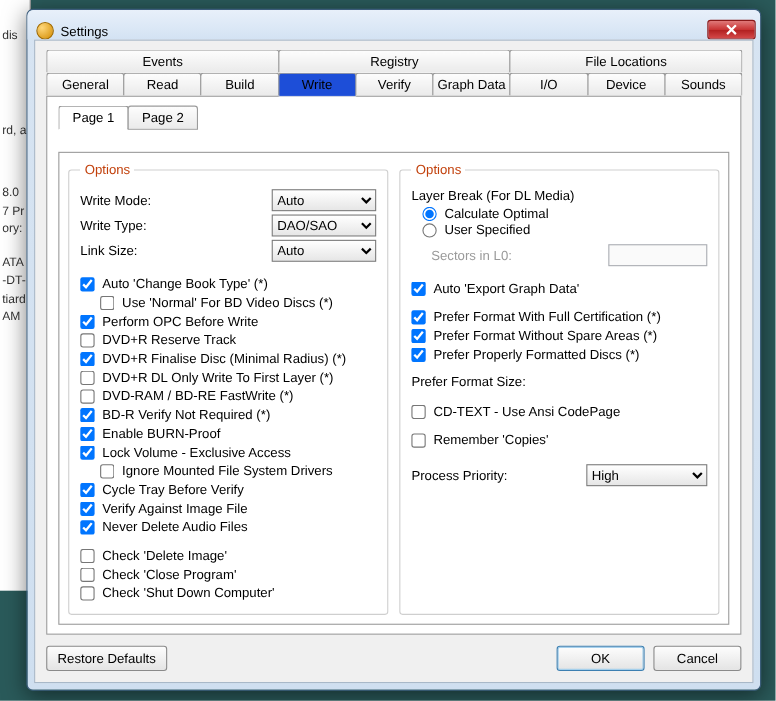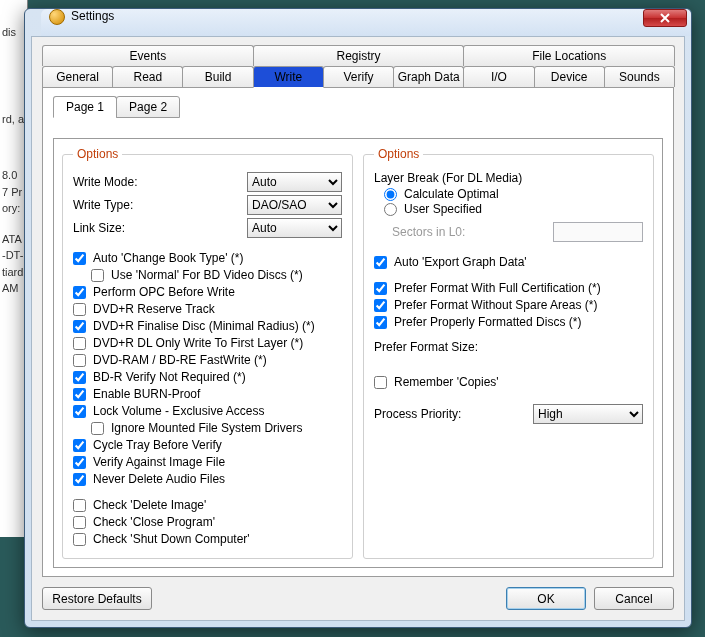--- a/index.html
+++ b/index.html
@@ -34,25 +34,24 @@
     background: linear-gradient(to bottom, #d7e4f2 0%, #cfdff0 100%);
     border: 1px solid #3b5b7a;
     border-radius: 6px;
     box-shadow: 0 4px 20px rgba(0,0,0,.5);
     display: flex;
     flex-direction: column;
   }
   .titlebar {
     height: 28px;
     display: flex;
-    align-items: flex-start;
+    align-items: flex-end;
     padding: 0 4px 0 8px;
     background: linear-gradient(to bottom, #e8f0fa 0, #d3e2f3 100%);
     border-radius: 6px 6px 0 0;
-    margin-left: 16px;
   }
   .titlebar .app-icon {
     width: 16px; height: 16px; margin-right: 6px;
     background: radial-gradient(circle at 30% 30%, #ffd77a, #d28b00);
     border-radius: 50%;
     border: 1px solid #a06a00;
   }
   .titlebar .title {
     flex: 1;
     color: #000;
@@ -414,20 +413,24 @@
             <div class="checkbox-row">
                 <input type="checkbox" checked="" style="">
                 <label>Prefer Properly Formatted Discs (*)</label>
               </div>
 
             <div class="formrow" style="margin-top:10px;">
               <label style="flex:1">Prefer Format Size:</label>
             </div>
 
             <div class="spacer"></div>
+            <div class="checkbox-row">
+                <input type="checkbox" style="">
+                <label>CD-TEXT - Use Ansi CodePage</label>
+              </div>
 
             <div class="spacer"></div>
             <div class="checkbox-row">
                 <input type="checkbox" style="">
                 <label>Remember 'Copies'</label>
               </div>
 
             <div class="formrow" style="margin-top:14px;">
               <label style="flex:1">Process Priority:</label>
               <select class="combo wide">

